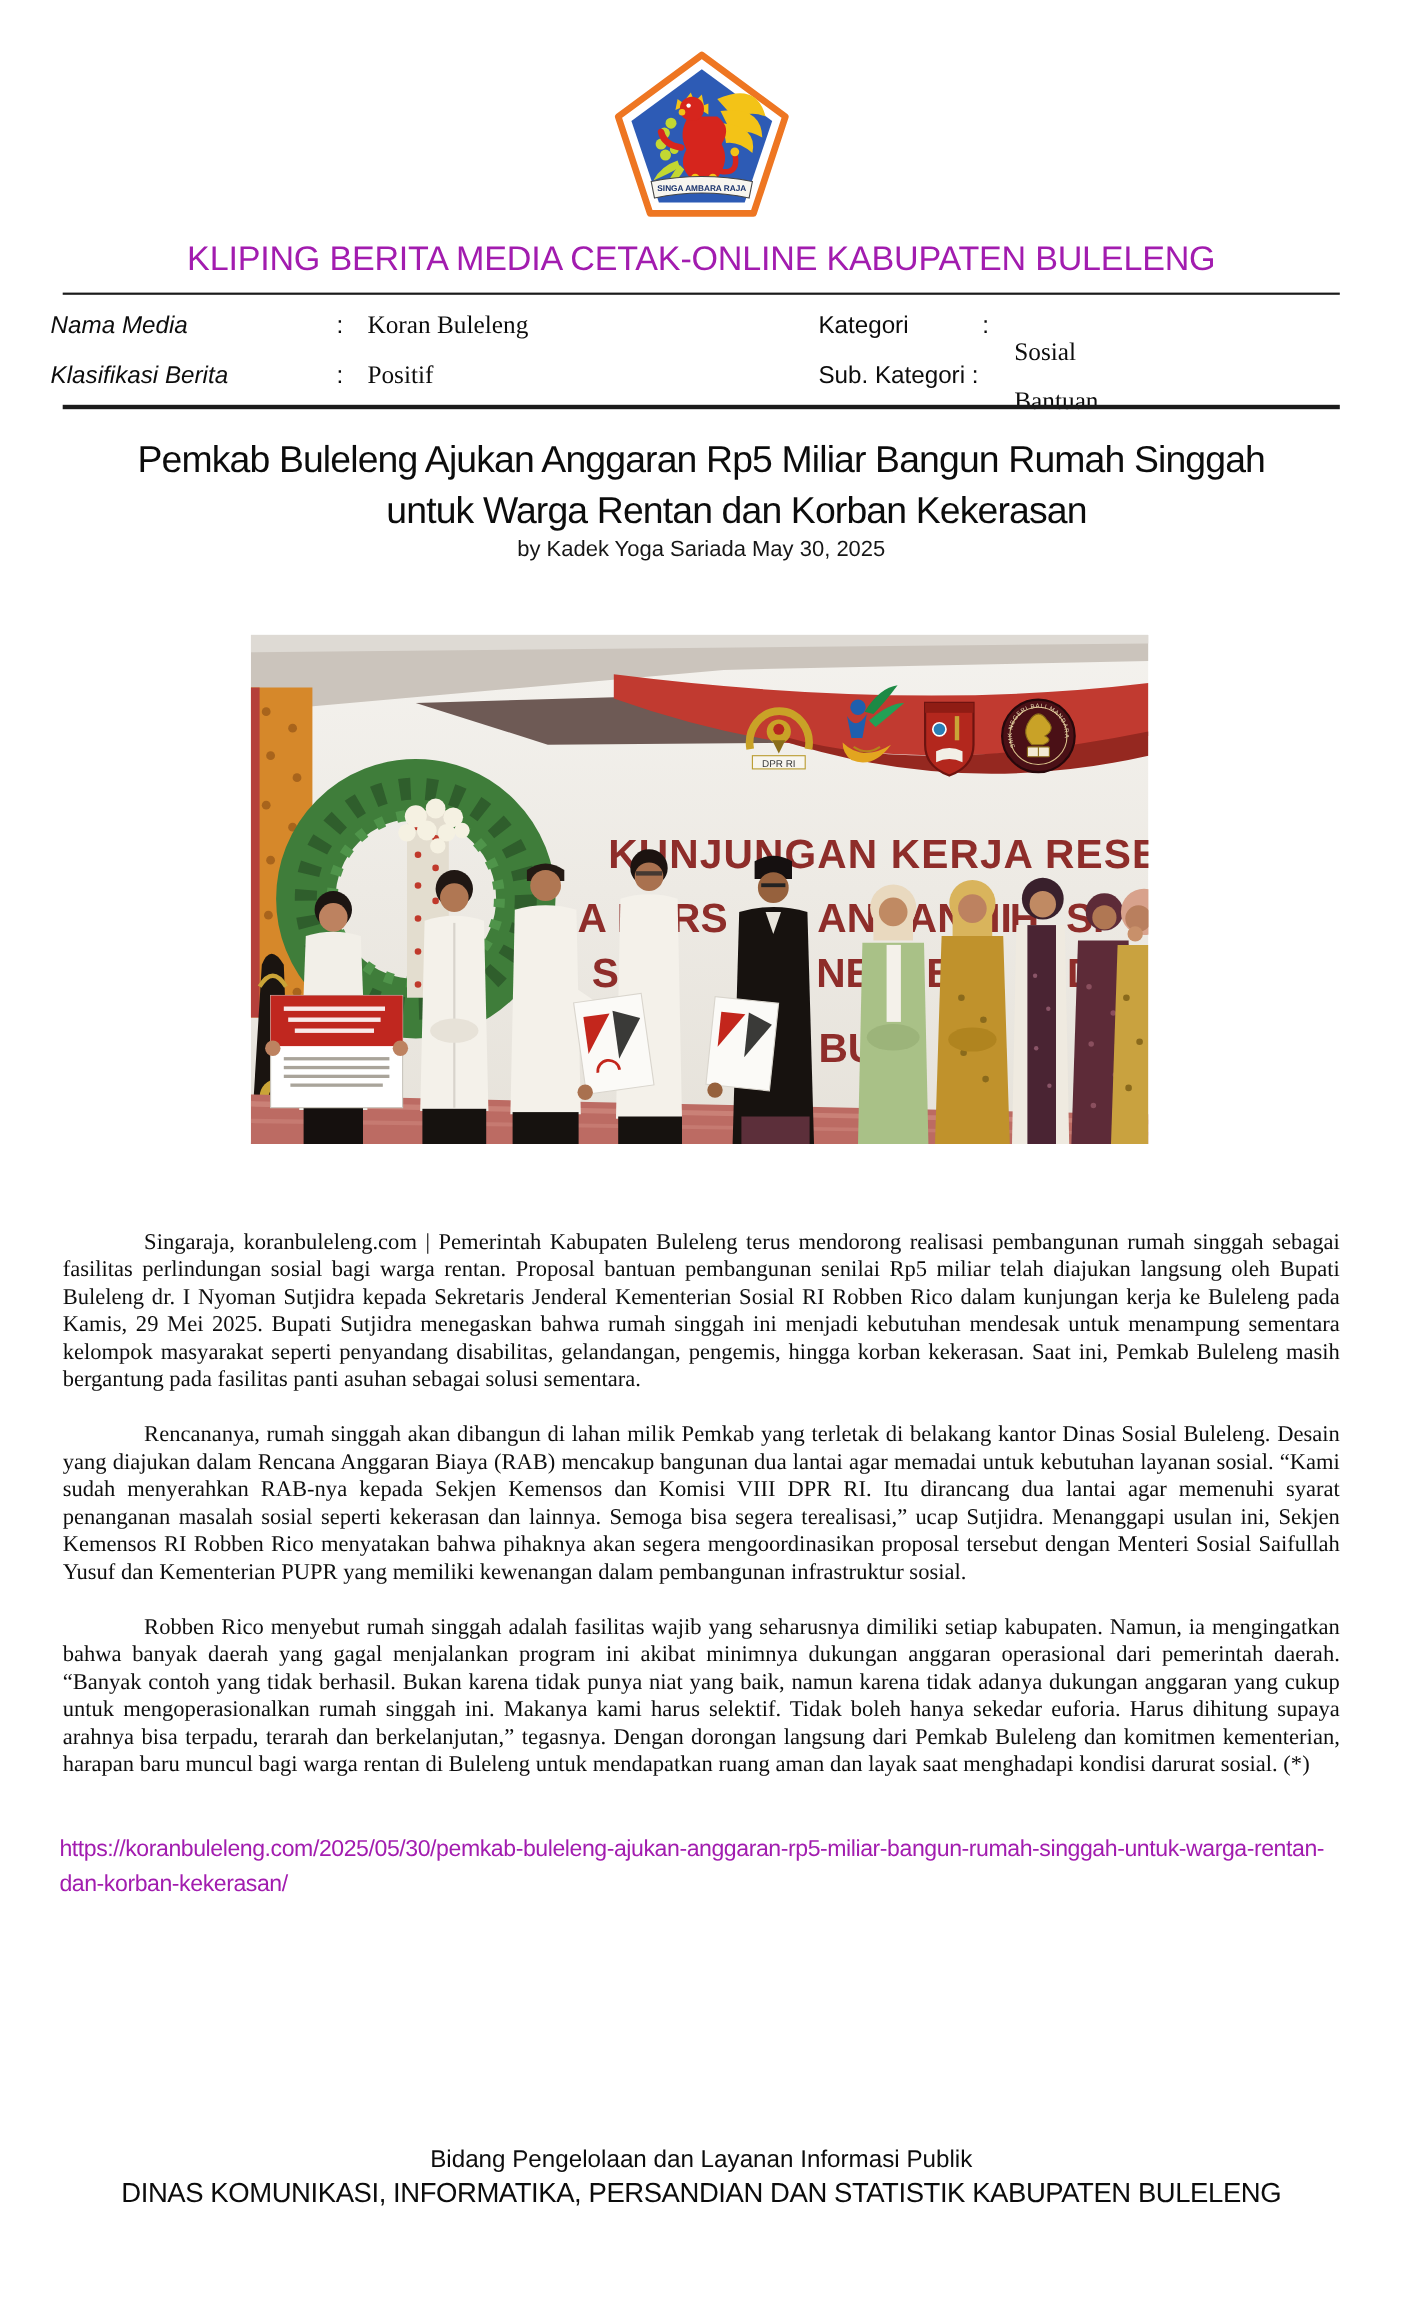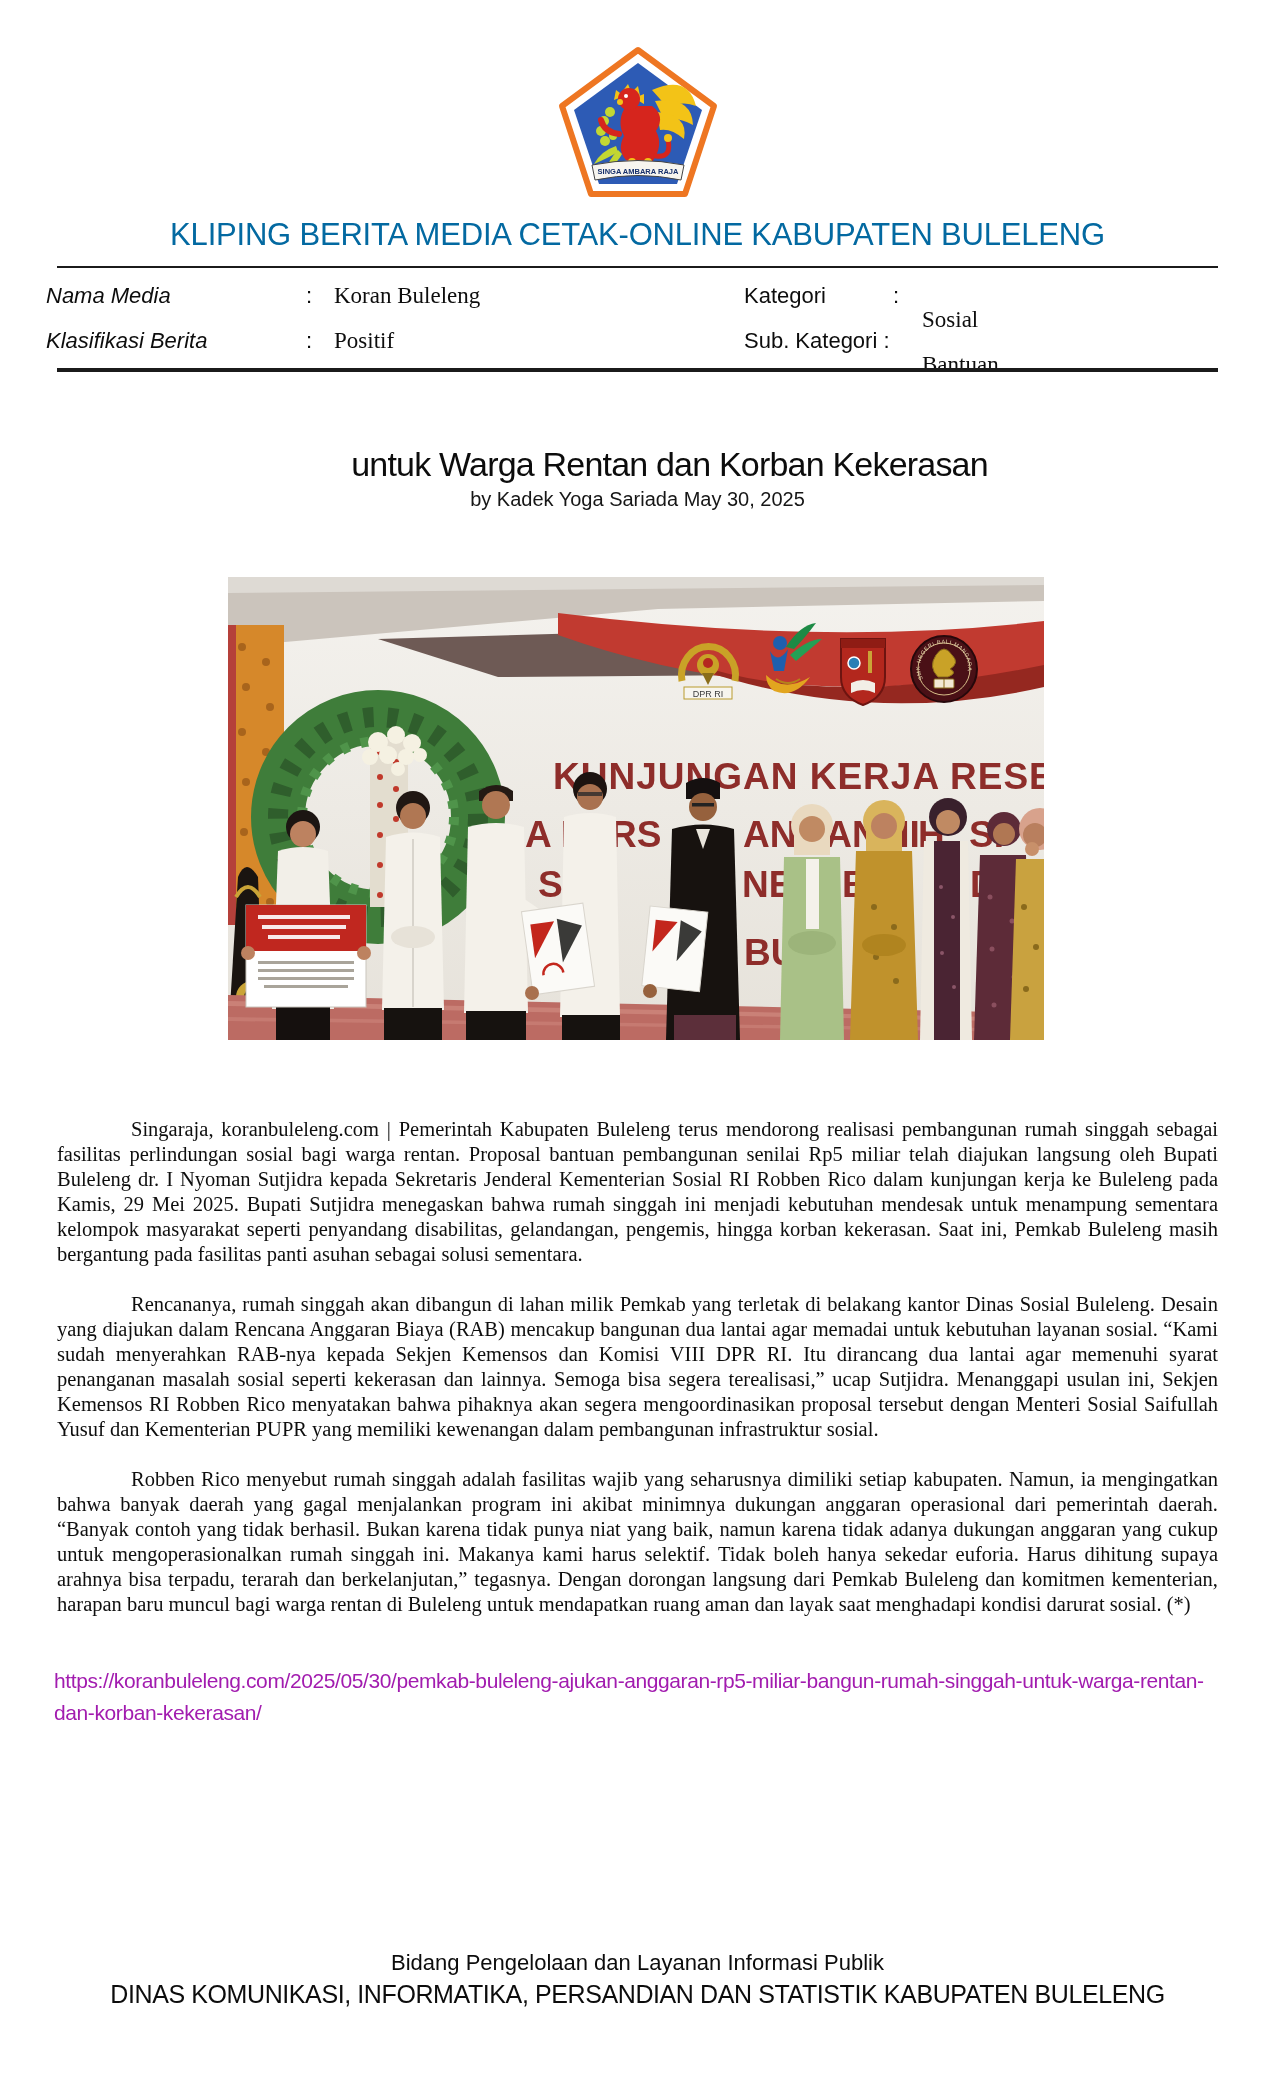--- a/index.html
+++ b/index.html
@@ -1,21 +1,21 @@
 <!DOCTYPE html>
 <html><head>
 <meta charset="utf-8">
 <style>
   html,body{margin:0;padding:0;background:#fff;}
   #page{position:relative;width:1275px;height:2100px;background:#ffffff;overflow:hidden;
         font-family:"Liberation Sans",sans-serif;color:#111;}
   .abs{position:absolute;}
   
   .logo{left:556px;top:46px;width:164px;height:154px;}
-  .doc-title{left:0;top:217px;width:1275px;text-align:center;font-size:31px;letter-spacing:-0.2px;color:#0369a1;}
+  .doc-title{left:0;top:217px;width:1275px;text-align:center;font-size:31px;letter-spacing:-0.2px;color:#a21caf;}
   .rule{left:57px;width:1161px;background:#1b1b1b;}
   .rule-thin{top:266px;height:2px;}
   .rule-thick{top:368px;height:4px;}
   
   .meta-row{height:30px;font-size:22px;color:#0d0d0d;}
   .m-label{position:absolute;left:46px;white-space:nowrap;font-style:italic;}
   .m-colon{position:absolute;left:306px;}
   .m-value{position:absolute;left:334px;font-family:"Liberation Serif",serif;font-size:23px;white-space:nowrap;}
   .m-label-r{position:absolute;left:744px;white-space:nowrap;}
   .m-colon-r{position:absolute;left:893px;}
@@ -101,20 +101,21 @@
   <div class="abs meta-row row2" style="left:0;width:1275px;">
     <span class="m-label">Klasifikasi Berita</span>
     <span class="m-colon">:</span>
     <span class="m-value">Positif</span>
     <span class="m-label-r">Sub. Kategori :</span>
     <span class="m-value-r">Bantuan</span>
   </div>
 
   <div class="abs rule rule-thick"></div>
 
+  <div class="abs a-title a-title1">Pemkab Buleleng Ajukan Anggaran Rp5 Miliar Bangun Rumah Singgah</div>
   <div class="abs a-title a-title2">untuk Warga Rentan dan Korban Kekerasan</div>
   <div class="abs a-byline">by Kadek Yoga Sariada May 30, 2025</div>
 
   <div class="abs photo">
     <svg viewBox="0 0 816 463" width="816" height="463" preserveAspectRatio="none">
       <defs>
         <linearGradient id="bannerbg" x1="0" y1="0" x2="0" y2="1">
           <stop offset="0" stop-color="#f4f2ee"></stop>
             <stop offset="1" stop-color="#e6e2da"></stop>
         </linearGradient>

